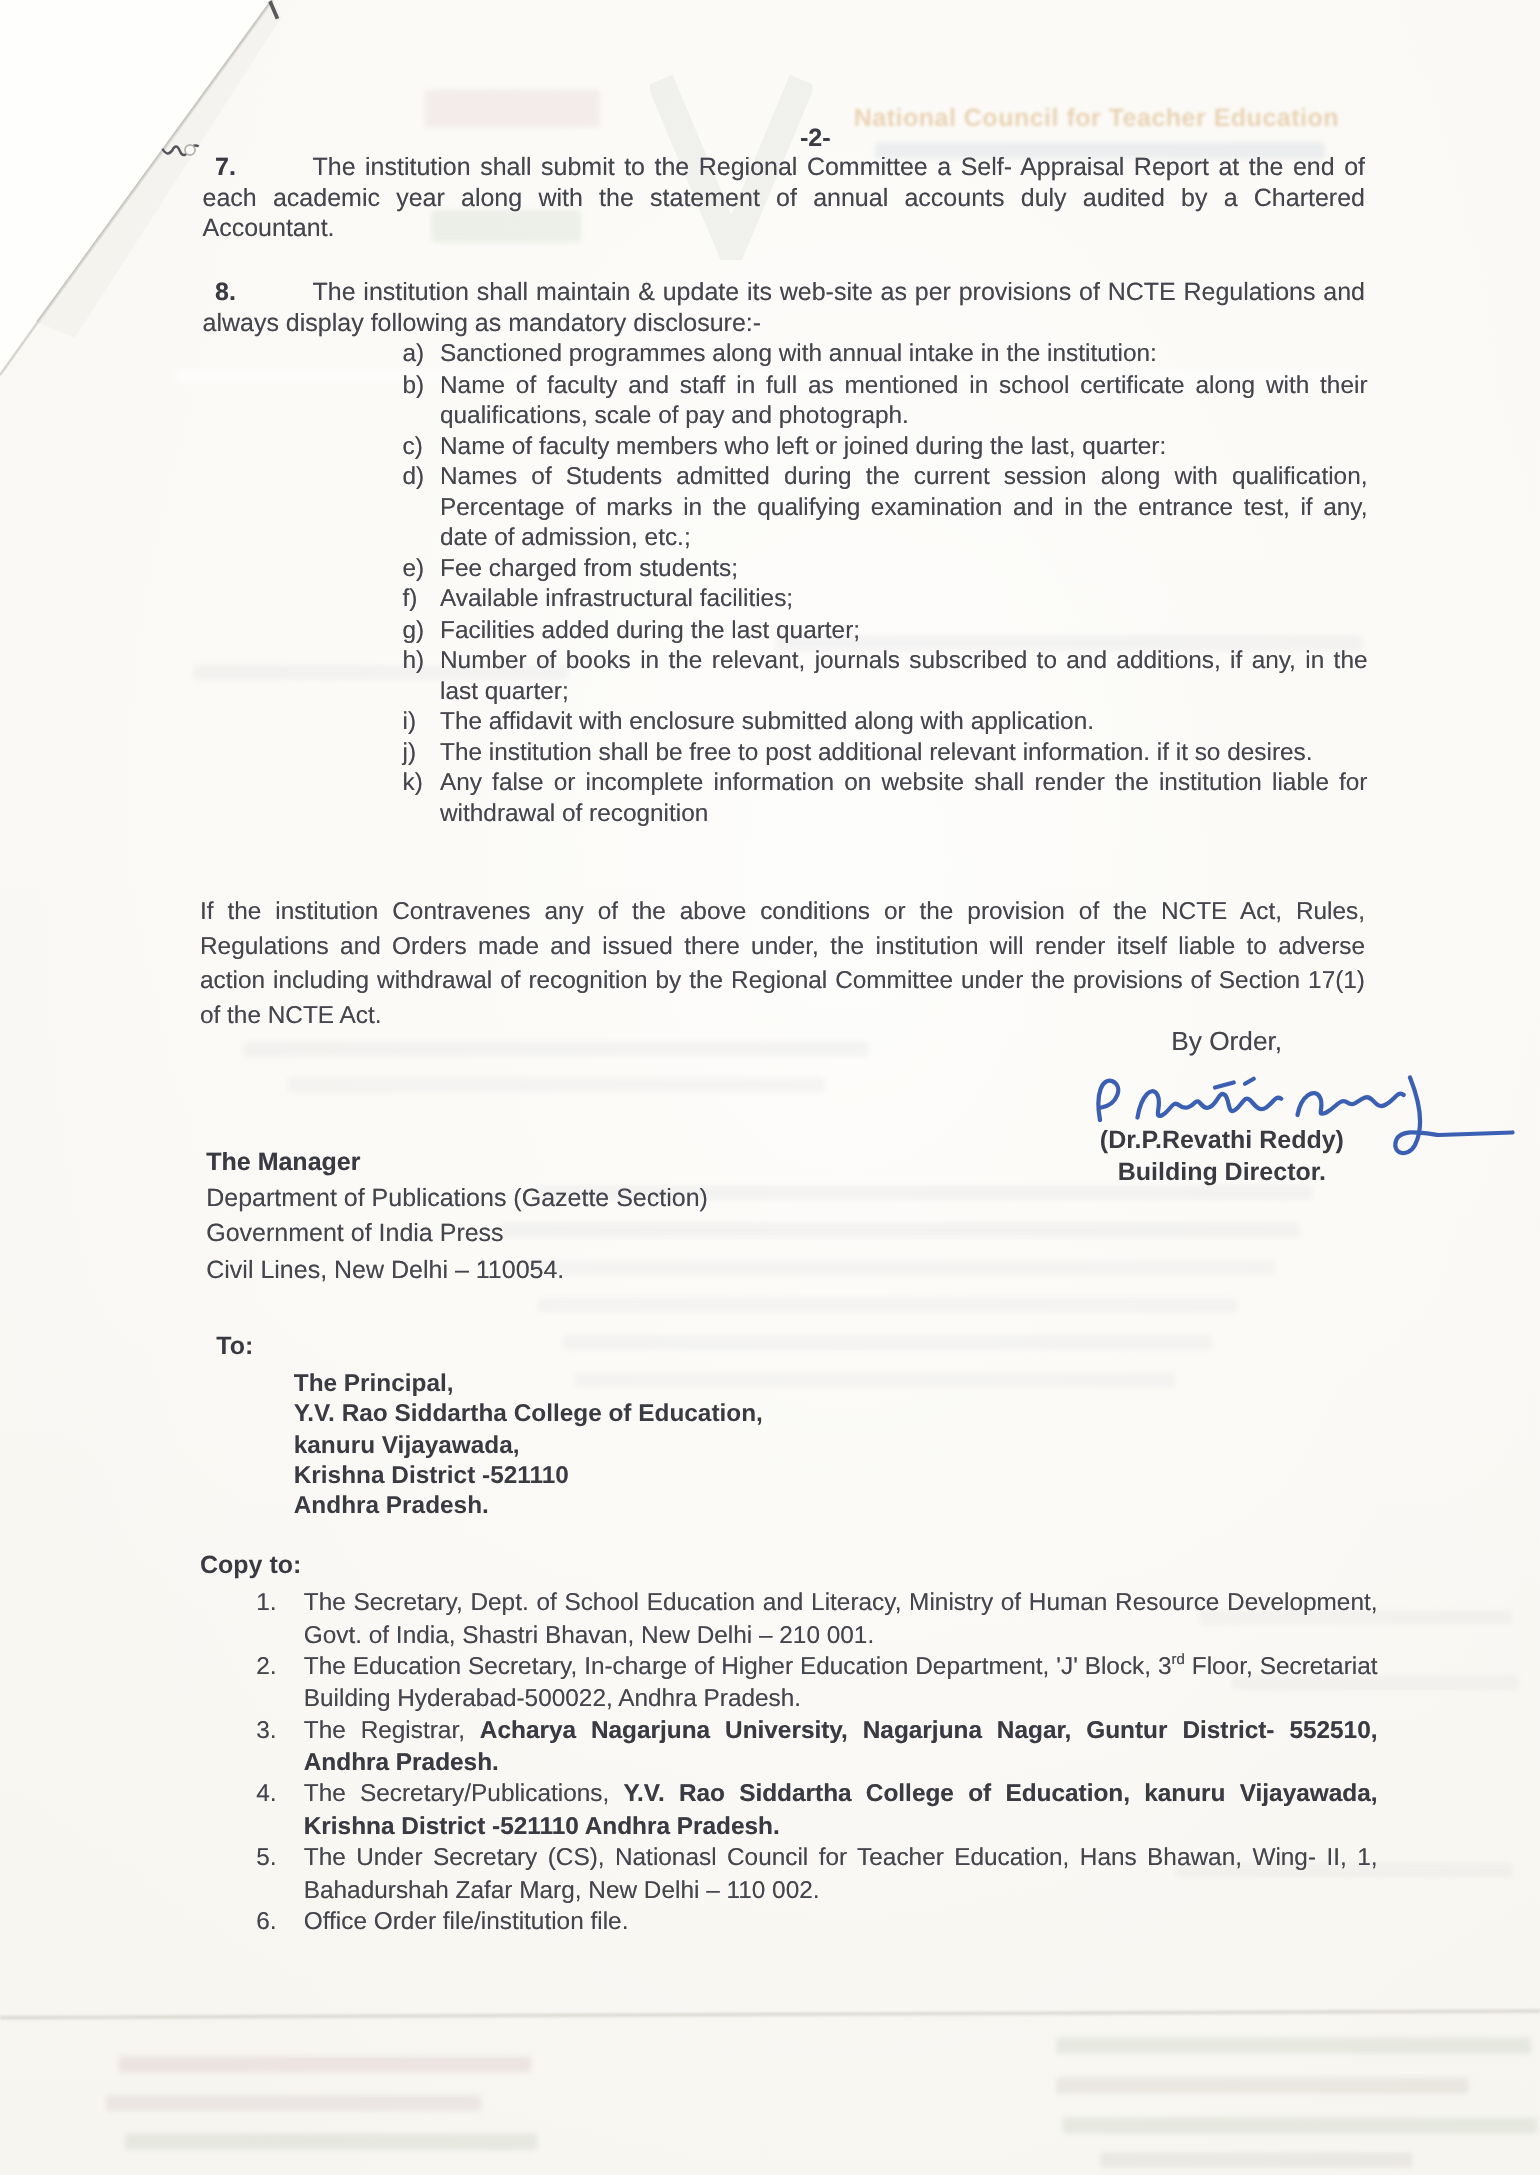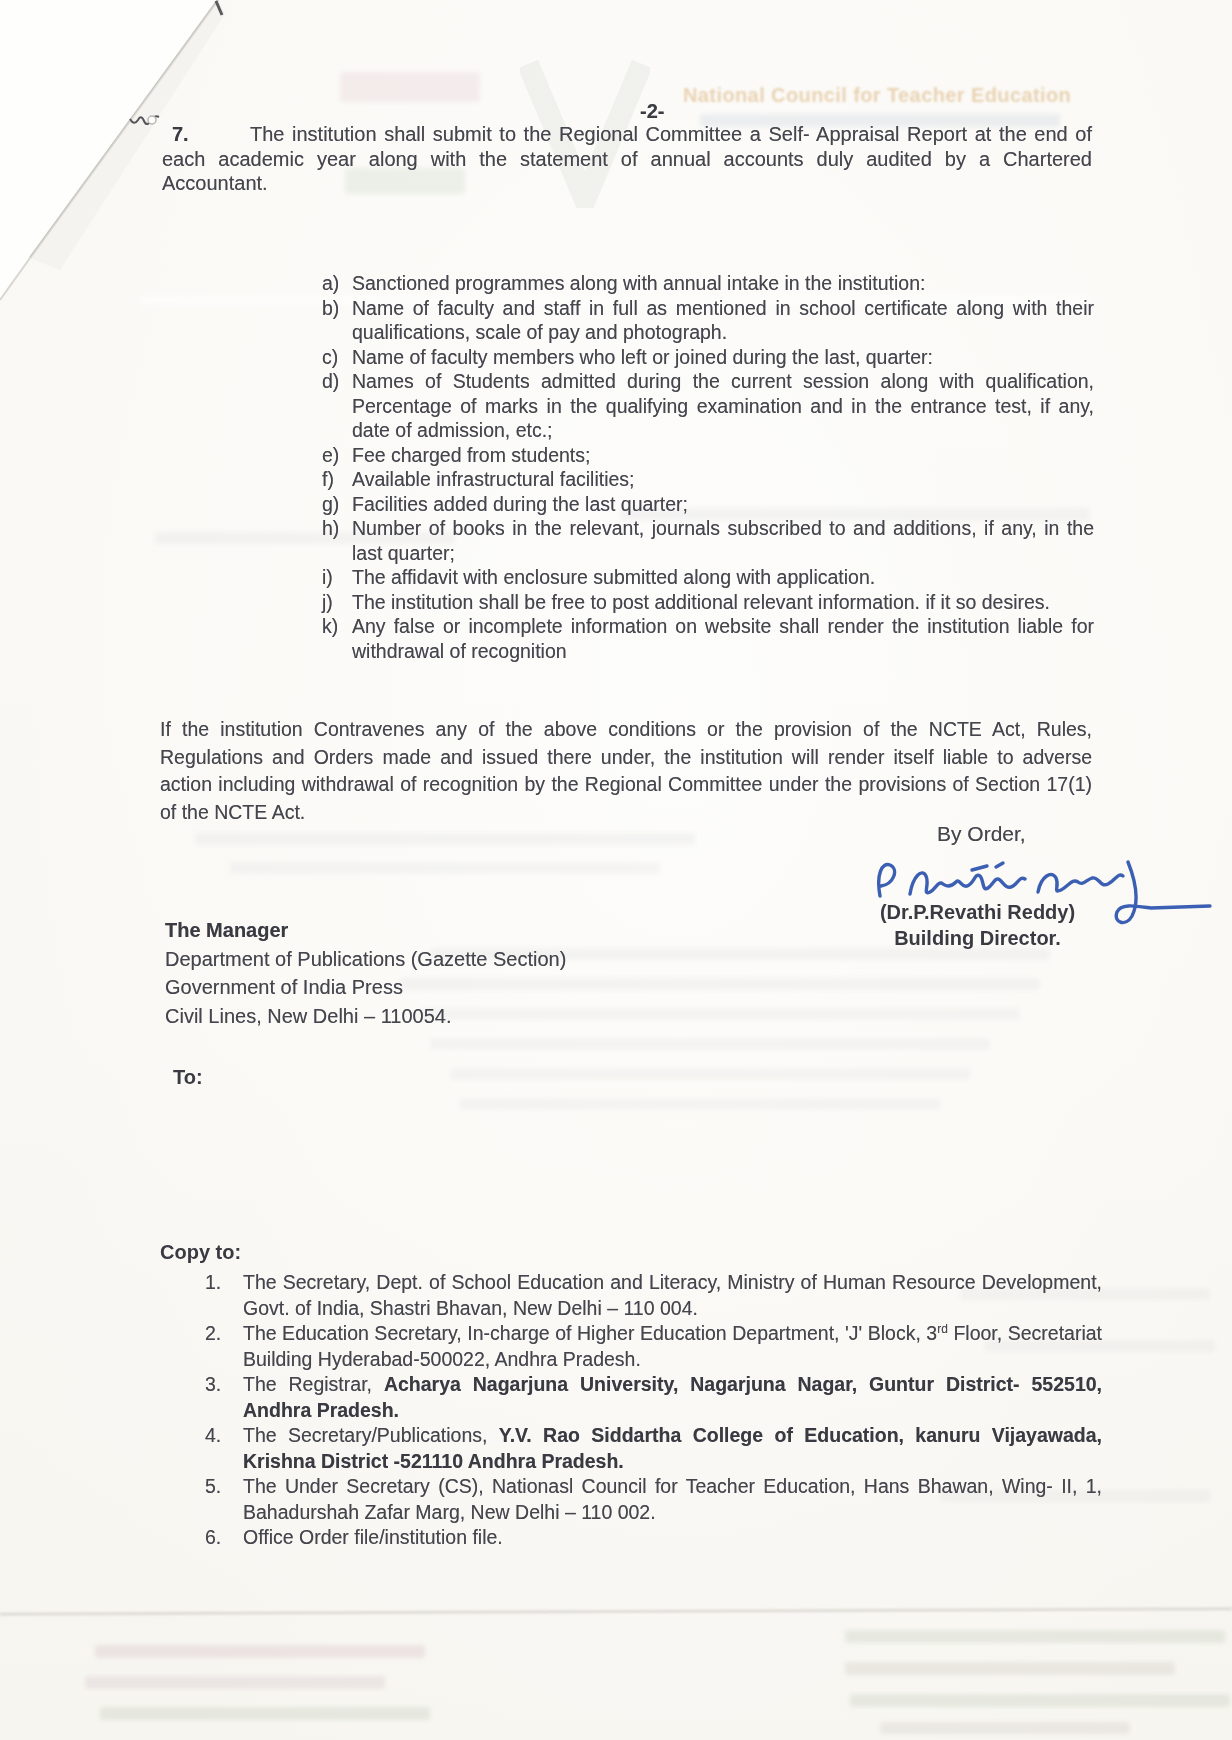--- a/index.html
+++ b/index.html
@@ -106,20 +106,21 @@
   <div class="ghost-bar" style="left:845px;top:1662px;width:330px;height:13px;background:#9a9080;opacity:.14;"></div>
   <div class="ghost-bar" style="left:850px;top:1694px;width:380px;height:13px;background:#8aa080;opacity:.15;"></div>
   <div class="ghost-bar" style="left:880px;top:1722px;width:250px;height:12px;background:#9a9088;opacity:.13;"></div>
 
   <div class="crease" style="left:0;top:1610px;width:1232px;height:3px;background:rgba(178,173,164,.35);filter:blur(1px);transform:rotate(-.25deg);"></div>
   <div class="crease" style="left:140px;top:296px;width:950px;height:10px;background:rgba(255,255,255,.55);filter:blur(3px);"></div>
 
   <div class="pageno txt">-2-</div>
 
   <p class="para p7 txt"><span class="pnum">7.</span><span>The institution shall submit to the Regional Committee a Self- Appraisal Report at the end of each academic year along with the statement of annual accounts duly audited by a Chartered Accountant.</span></p>
+  <p class="para p8 txt"><span class="pnum">8.</span><span>The institution shall maintain &amp; update its web-site as per provisions of NCTE Regulations and always display following as mandatory disclosure:-</span></p>
 
   <div class="disclosures txt" id="disclosures">
       <div class="drow">
         <span class="dletter">a)</span>
         <span class="dtext">Sanctioned programmes along with annual intake in the institution:</span>
       </div>
       <div class="drow">
         <span class="dletter">b)</span>
         <span class="dtext">Name of faculty and staff in full as mentioned in school certificate along with their qualifications, scale of pay and photograph.</span>
       </div>
@@ -178,26 +179,33 @@
   <div class="sigtitle">Building Director.</div>
 
   <div class="manager txt" id="manager">
       <div class="b">The Manager</div>
       <div>Department of Publications (Gazette Section)</div>
       <div>Government of India Press</div>
       <div>Civil Lines, New Delhi – 110054.</div>
     </div>
 
   <div class="to-label">To:</div>
+  <div class="to-block" id="toblock">
+      <div>The Principal,</div>
+      <div>Y.V. Rao Siddartha College of Education,</div>
+      <div>kanuru Vijayawada,</div>
+      <div>Krishna District -521110</div>
+      <div>Andhra Pradesh.</div>
+    </div>
 
   <div class="copy-label">Copy to:</div>
   <ol class="copy-list txt" id="copylist">
       <li class="crow">
         <span class="cnum">1.</span>
-        <span class="ctext"><span>The Secretary, Dept. of School Education and Literacy, Ministry of Human Resource Development, Govt. of India, Shastri Bhavan, New Delhi – 110 004.</span></span>
+        <span class="ctext"><span>The Secretary, Dept. of School Education and Literacy, Ministry of Human Resource Development, Govt. of India, Shastri Bhavan, New Delhi – 210 001.</span></span>
       </li>
       <li class="crow">
         <span class="cnum">2.</span>
         <span class="ctext"><span>The Education Secretary, In-charge of Higher Education Department, 'J' Block, 3</span><sup>rd</sup><span> Floor, Secretariat Building  Hyderabad-500022, Andhra Pradesh.</span></span>
       </li>
       <li class="crow">
         <span class="cnum">3.</span>
         <span class="ctext"><span>The Registrar, </span><span class="b">Acharya Nagarjuna University, Nagarjuna Nagar, Guntur District- 552510, Andhra Pradesh.</span></span>
       </li>
       <li class="crow">

